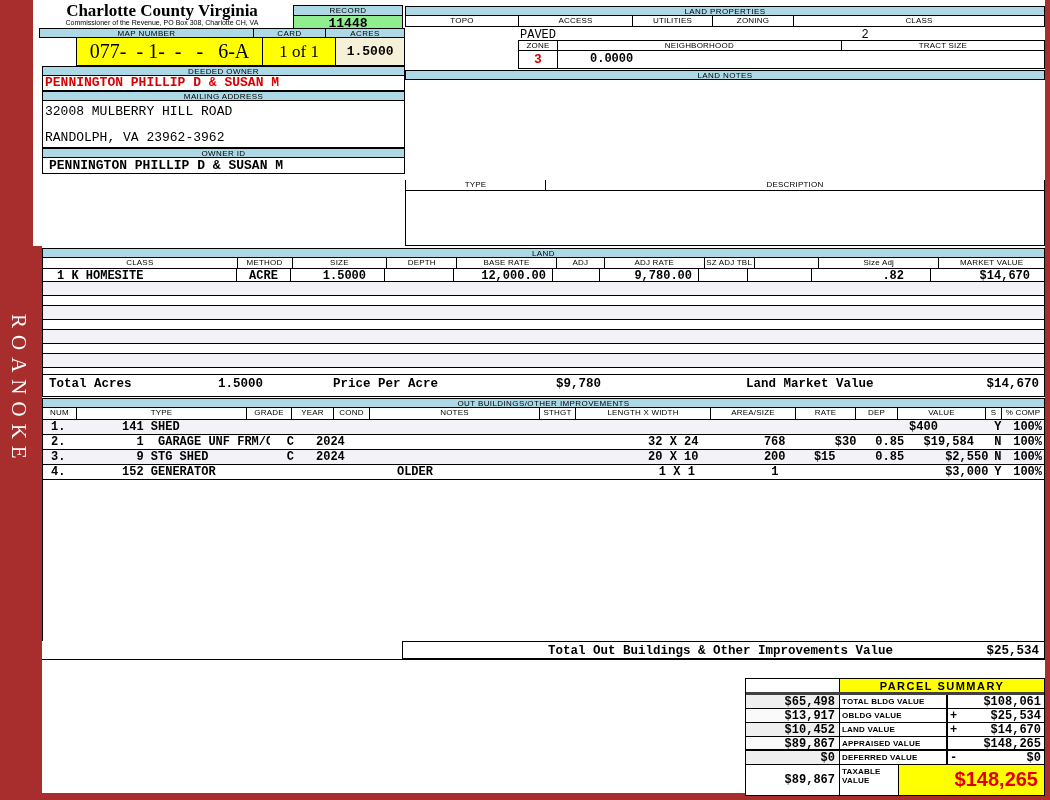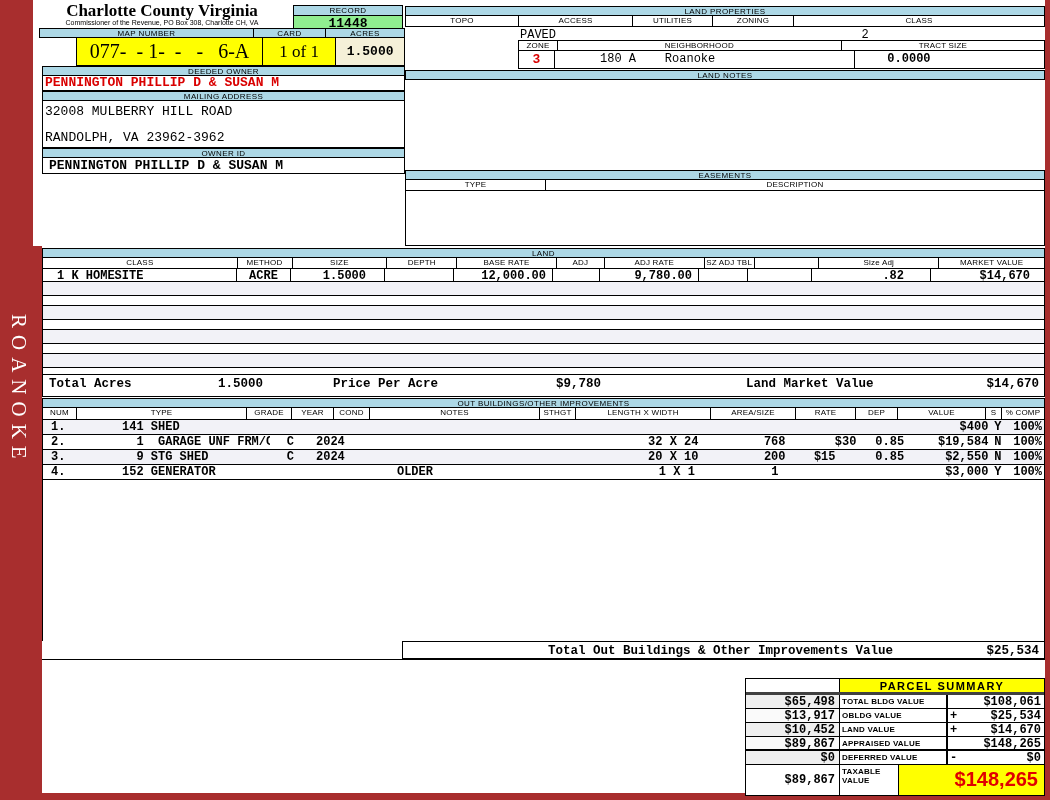--- a/index.html
+++ b/index.html
@@ -114,27 +114,25 @@
     <span class="abs mono dcell" style="left:115px;top:28px">PAVED</span>
     <span class="abs mono dcell" style="left:430px;top:28px;width:60px;text-align:center">2</span>
 
     <div class="hrow abs" style="left:113px;top:40px;width:527px;height:11px;border-top:1px solid #000">
       <span class="c" style="width:39px">ZONE</span>
       <span class="c" style="width:285px">NEIGHBORHOOD</span>
       <span class="c" style="width:203px">TRACT SIZE</span>
     </div>
     <div class="vrow abs" style="left:113px;top:51px;width:527px;height:18px;border:1px solid #000;border-top:none">
       <span class="c mono b red" style="width:39px;font-size:13px;line-height:17px;text-align:center;border-right:1px solid #000">3</span>
-      <span class="c mono pre" style="width:285px;font-size:12px;line-height:17px;padding-left:8px;border-right:1px solid #000">180 A    Roanoke</span>
       <span class="c mono b" style="width:202px;font-size:12px;line-height:17px;padding-left:32px">0.0000</span>
     </div>
 
     <div class="bar abs" style="left:0;top:70px;width:640px;height:10px">LAND NOTES</div>
 
-    <div class="bar abs" style="left:0;top:170px;width:640px;height:10px">EASEMENTS</div>
     <div class="hrow abs" style="left:0;top:180px;width:640px;height:11px">
       <span class="c" style="width:140px">TYPE</span>
       <span class="c" style="width:498px">DESCRIPTION</span>
     </div>
     <div class="abs" style="left:0;top:191px;width:640px;height:55px;border:1px solid #000;border-top:none;box-sizing:border-box"></div>
   </div>
 
   <div class="sec" style="left:42px;top:248px;width:1003px;height:148px">
     <div class="bar abs" style="left:0;top:0;width:1003px;height:10px">LAND</div>
     <div class="hrow abs" style="left:0;top:10px;width:1003px;height:11px">
@@ -198,37 +196,37 @@
       <span class="c pre" style="width:170px;padding-left:10px">141 SHED</span>
       <span class="c" style="width:45px;text-align:center"></span>
       <span class="c" style="width:42px;text-align:center"></span>
       <span class="c" style="width:36px"></span>
       <span class="c" style="width:170px;padding-left:14px"></span>
       <span class="c" style="width:36px"></span>
       <span class="c pre" style="width:135px;text-align:center"></span>
       <span class="c" style="width:85px;text-align:center"></span>
       <span class="c" style="width:60px;text-align:right;padding-right:14px"></span>
       <span class="c" style="width:42px;text-align:center"></span>
-      <span class="c" style="width:88px;text-align:right;padding-right:2px">$400</span>
+      <span class="c" style="width:88px;padding-right:2px">$400</span>
       <span class="c" style="width:16px;text-align:center">Y</span>
       <span class="c" style="width:42px;text-align:right;padding-right:2px">100%</span>
     </div>
     <div class="vrow abs mono b dcell ob-row" style="left:0;top:37px;width:1003px;height:15px;border:1px solid #000;border-top:none;background:#fff">
       <span class="c" style="width:34px;padding-left:8px">2.</span>
       <span class="c pre" style="width:170px;padding-left:10px">  1  GARAGE UNF FRM/CB</span>
       <span class="c" style="width:45px;text-align:center">C</span>
       <span class="c" style="width:42px;text-align:center">2024</span>
       <span class="c" style="width:36px"></span>
       <span class="c" style="width:170px;padding-left:14px"></span>
       <span class="c" style="width:36px"></span>
       <span class="c pre" style="width:135px;text-align:center">32 X 24</span>
       <span class="c" style="width:85px;text-align:center">768</span>
       <span class="c" style="width:60px;text-align:right;padding-right:14px">$30</span>
       <span class="c" style="width:42px;text-align:center">0.85</span>
-      <span class="c" style="width:88px;text-align:right;padding-right:2px">$19,584</span>
+      <span class="c" style="width:88px;text-align:center;padding-right:2px">$19,584</span>
       <span class="c" style="width:16px;text-align:center">N</span>
       <span class="c" style="width:42px;text-align:right;padding-right:2px">100%</span>
     </div>
     <div class="vrow abs mono b dcell ob-row" style="left:0;top:52px;width:1003px;height:15px;border:1px solid #000;border-top:none;background:#F2F2F7">
       <span class="c" style="width:34px;padding-left:8px">3.</span>
       <span class="c pre" style="width:170px;padding-left:10px">  9 STG SHED</span>
       <span class="c" style="width:45px;text-align:center">C</span>
       <span class="c" style="width:42px;text-align:center">2024</span>
       <span class="c" style="width:36px"></span>
       <span class="c" style="width:170px;padding-left:14px"></span>

